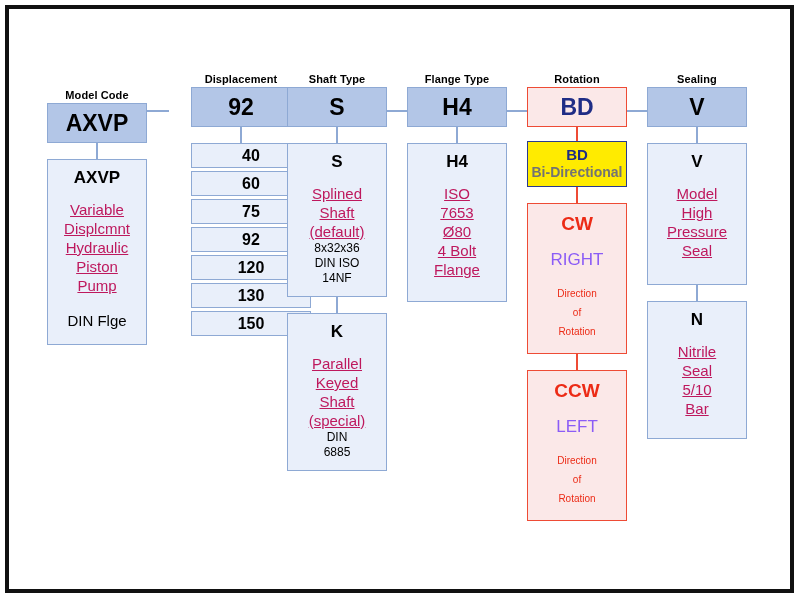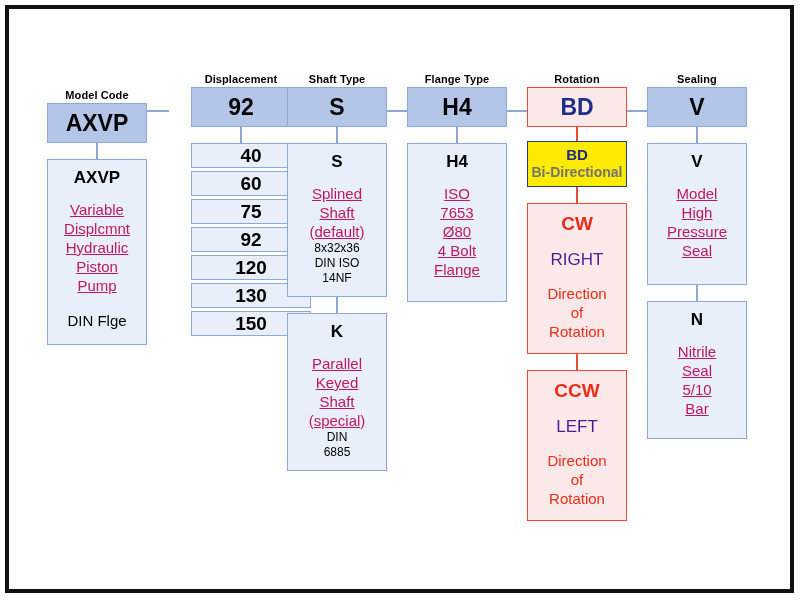--- a/index.html
+++ b/index.html
@@ -113,21 +113,21 @@
 
   
   .chip {
     width: 120px;
     height: 25px;
     background: #e9effa;
     border: 1px solid #8ea9d4;
     display: flex;
     align-items: center;
     justify-content: center;
-    font-size: 19px;
+    font-size: 16px;
     font-weight: bold;
     color: #000000;
     margin-bottom: 3px;
   }
 
   
   .hl-box {
     width: 100px;
     background: #ffeb00;
     border: 1.5px solid #2a3a8f;
@@ -154,26 +154,26 @@
     padding: 9px 4px 12px 4px;
   }
   .rot-box .rcode {
     font-size: 19px;
     font-weight: bold;
     color: #ec2b16;
     line-height: 22px;
   }
   .rot-box .rside {
     font-size: 17px;
-    color: #4c1d95;
+    color: #8b5cf6;
     line-height: 21px;
     margin-top: 14px;
   }
   .rot-box .rdir {
-    font-size: 15px;
+    font-size: 10px;
     color: #ec2b16;
     line-height: 19px;
     margin-top: 14px;
   }
 </style>
 </head>
 <body>
 
 <div id="page">
   <div id="frame">

